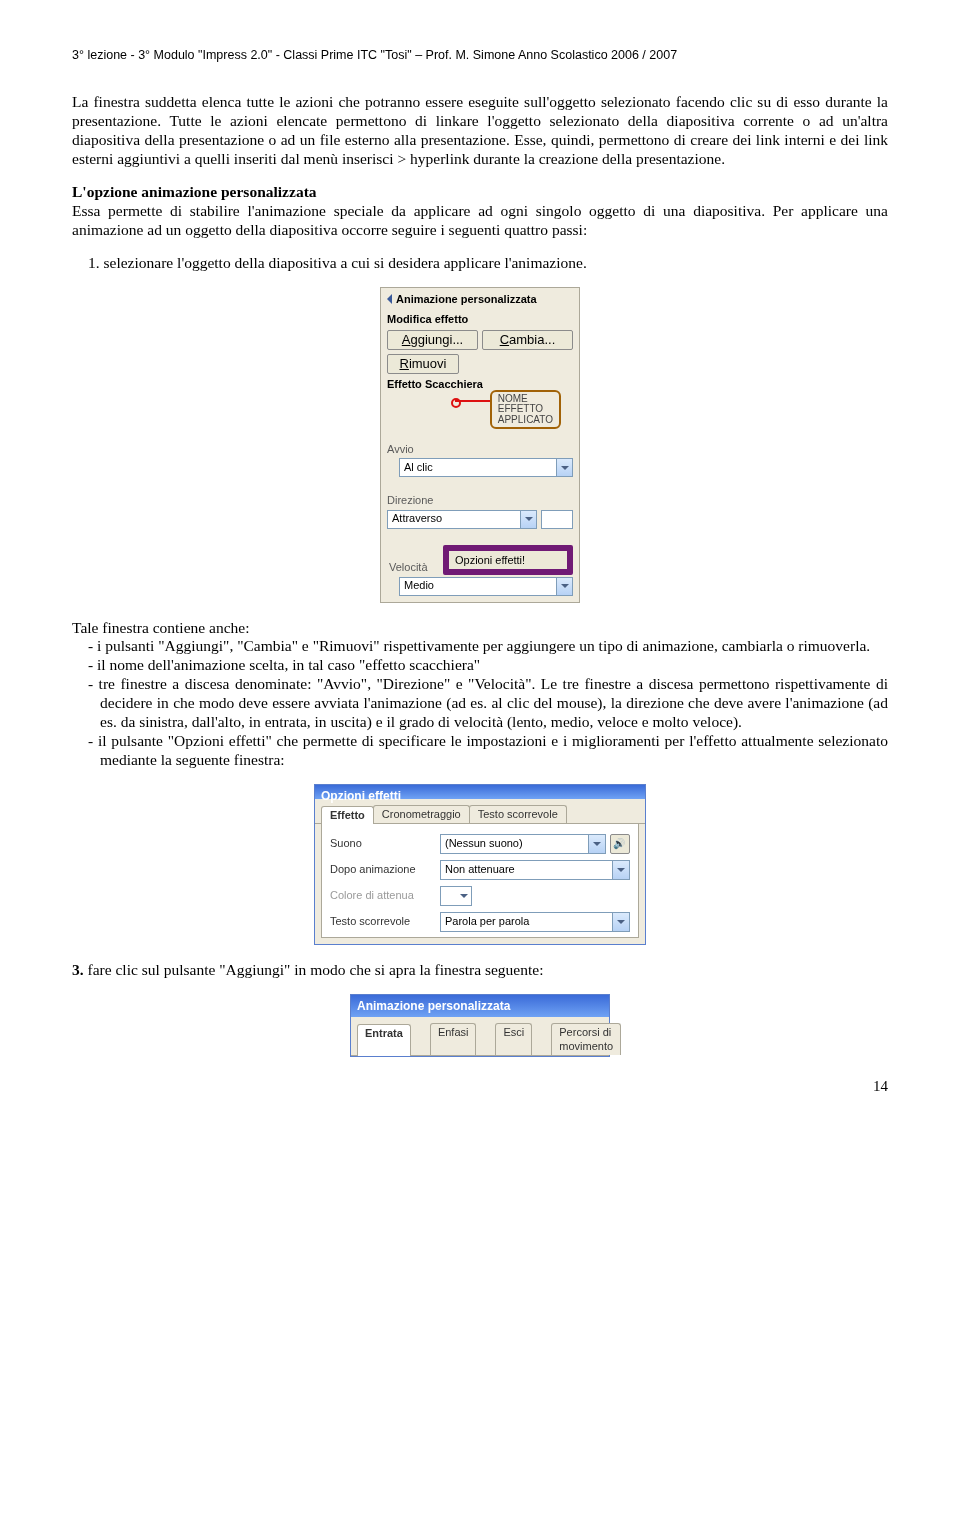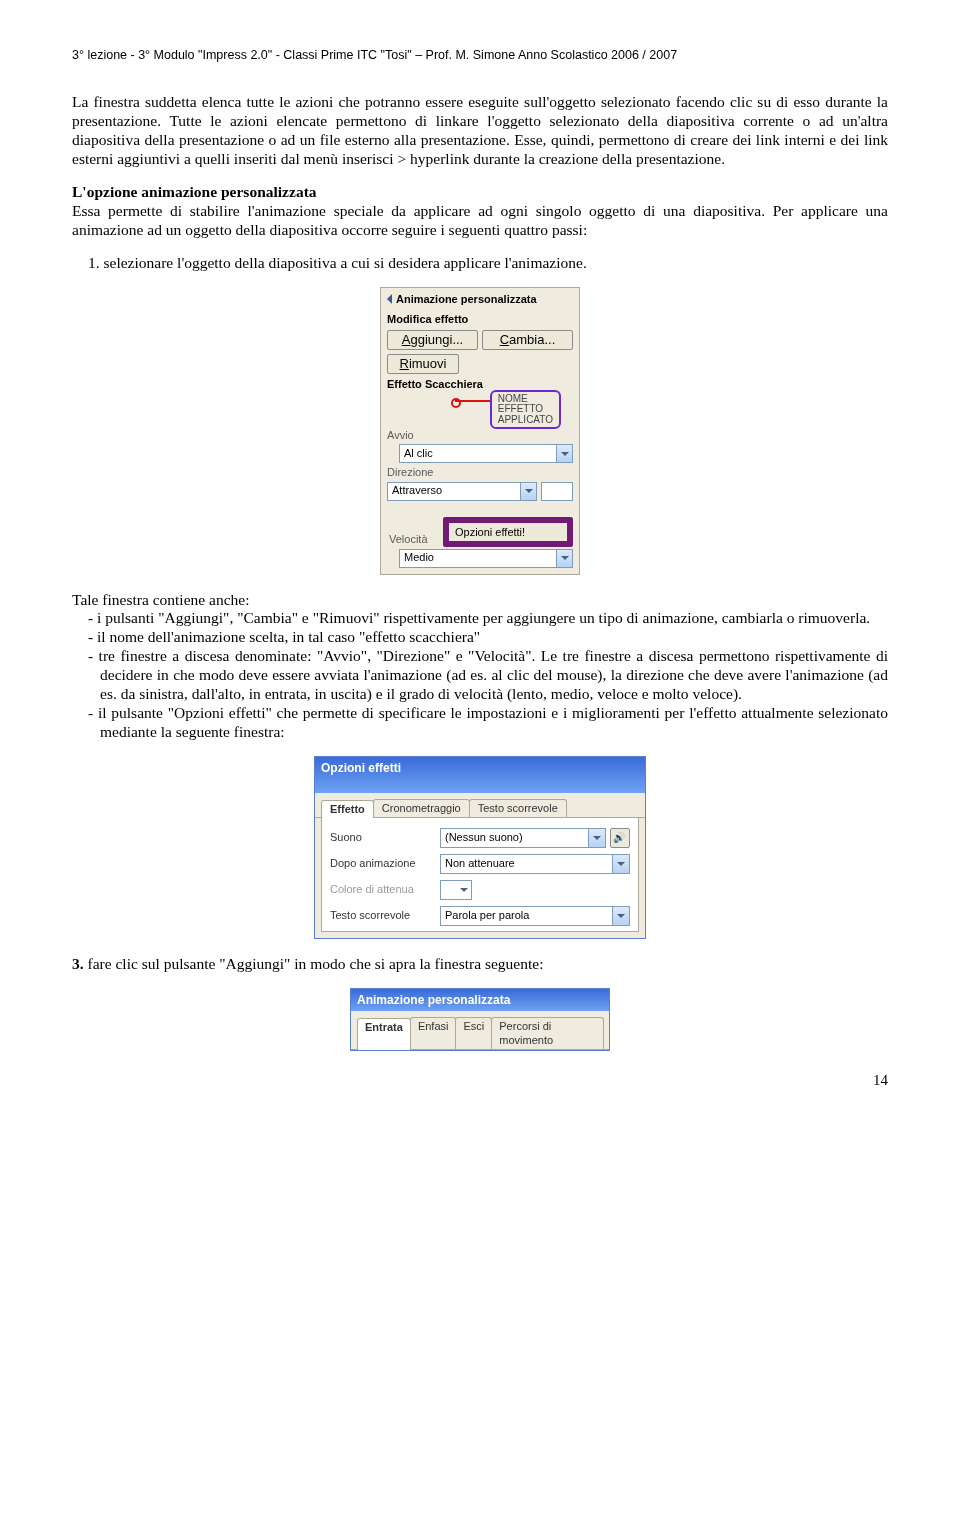--- a/index.html
+++ b/index.html
@@ -92,21 +92,21 @@
   }
   .panel1 .btn.u::first-letter { text-decoration: underline; }
   .panel1 .callout-group {
     position: relative;
     height: 34px;
   }
   .panel1 .callout {
     position: absolute;
     right: 14px;
     top: -2px;
-    border: 2px solid #6d28d9;
+    border: 2px solid #a16207;
     border-radius: 6px;
     padding: 2px 6px;
     font-size: 10px;
     line-height: 1.05;
     color: #444;
     background: #efebde;
   }
   .panel1 .callout-conn {
     position: absolute;
     left: 70px;
@@ -116,21 +116,21 @@
     border-top: 2px solid #d11;
   }
   .panel1 .callout-conn::before {
     content:"";
     position:absolute; left:-4px; top:-4px;
     width: 6px; height: 6px; border: 2px solid #d11; border-radius: 50%;
   }
   .panel1 .field-lbl {
     color: #5a5a5a;
     padding-left: 2px;
-    margin-top: 3px;
+    margin-top: 17px;
   }
   .panel1 .combo {
     display: flex;
     border: 1px solid #7f9db9;
     background: #fff;
     height: 17px;
     margin: 2px 2px 0 14px;
     align-items: center;
   }
   .panel1 .combo .text {
@@ -175,21 +175,21 @@
   
   .panel2 {
     width: 330px;
     border: 1px solid #5a7fce;
     background: #efebde;
     font-family: Tahoma, Arial, sans-serif;
     font-size: 11px;
     text-align: left;
   }
   .panel2 .titlebar {
-    height: 36px;
+    height: 14px;
     background: linear-gradient(#3a6bd8,#6fa2f4);
     color: #fff;
     font-weight: bold;
     padding-left: 6px;
     line-height: 22px;
     font-size: 12px;
   }
   .panel2 .tabs {
     display:flex;
     gap:0;
@@ -297,20 +297,21 @@
     color:#fff;
     font-weight:bold;
     padding-left:6px;
     line-height:22px;
     font-size:12px;
   }
   .panel3 .tabs {
     display:flex;
     padding: 6px 6px 0 6px;
     border-bottom:1px solid #aca899;
+    gap:20px;
   }
   .panel3 .tab {
     border:1px solid #aca899;
     border-bottom:none;
     background:#efebde;
     padding:2px 7px;
     margin-right:-1px;
     border-radius:3px 3px 0 0;
     color:#333;
     font-size:11px;

